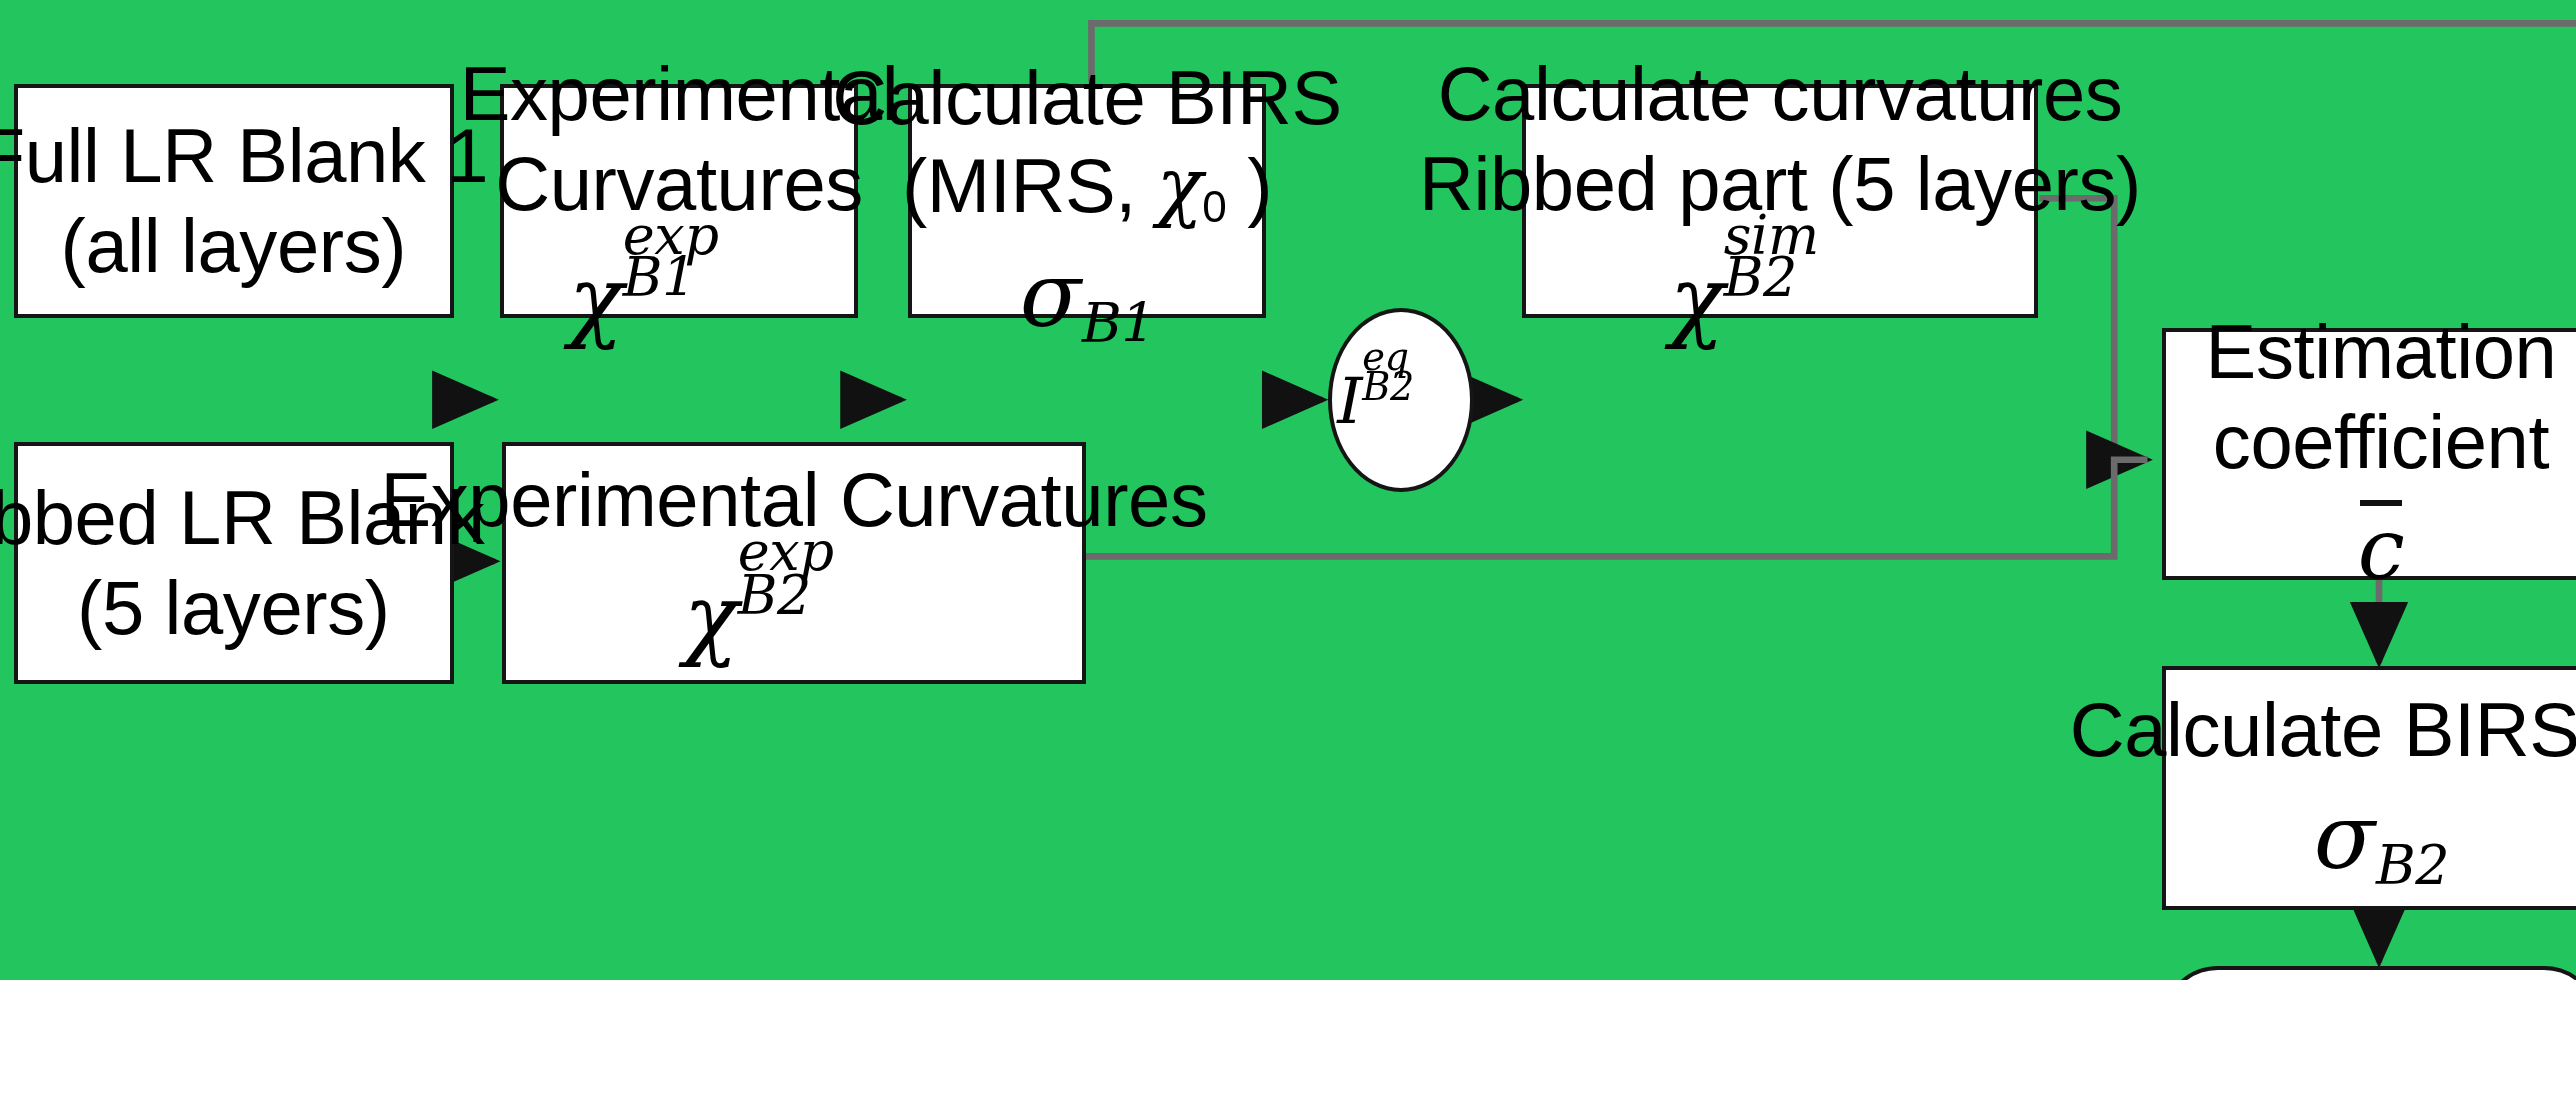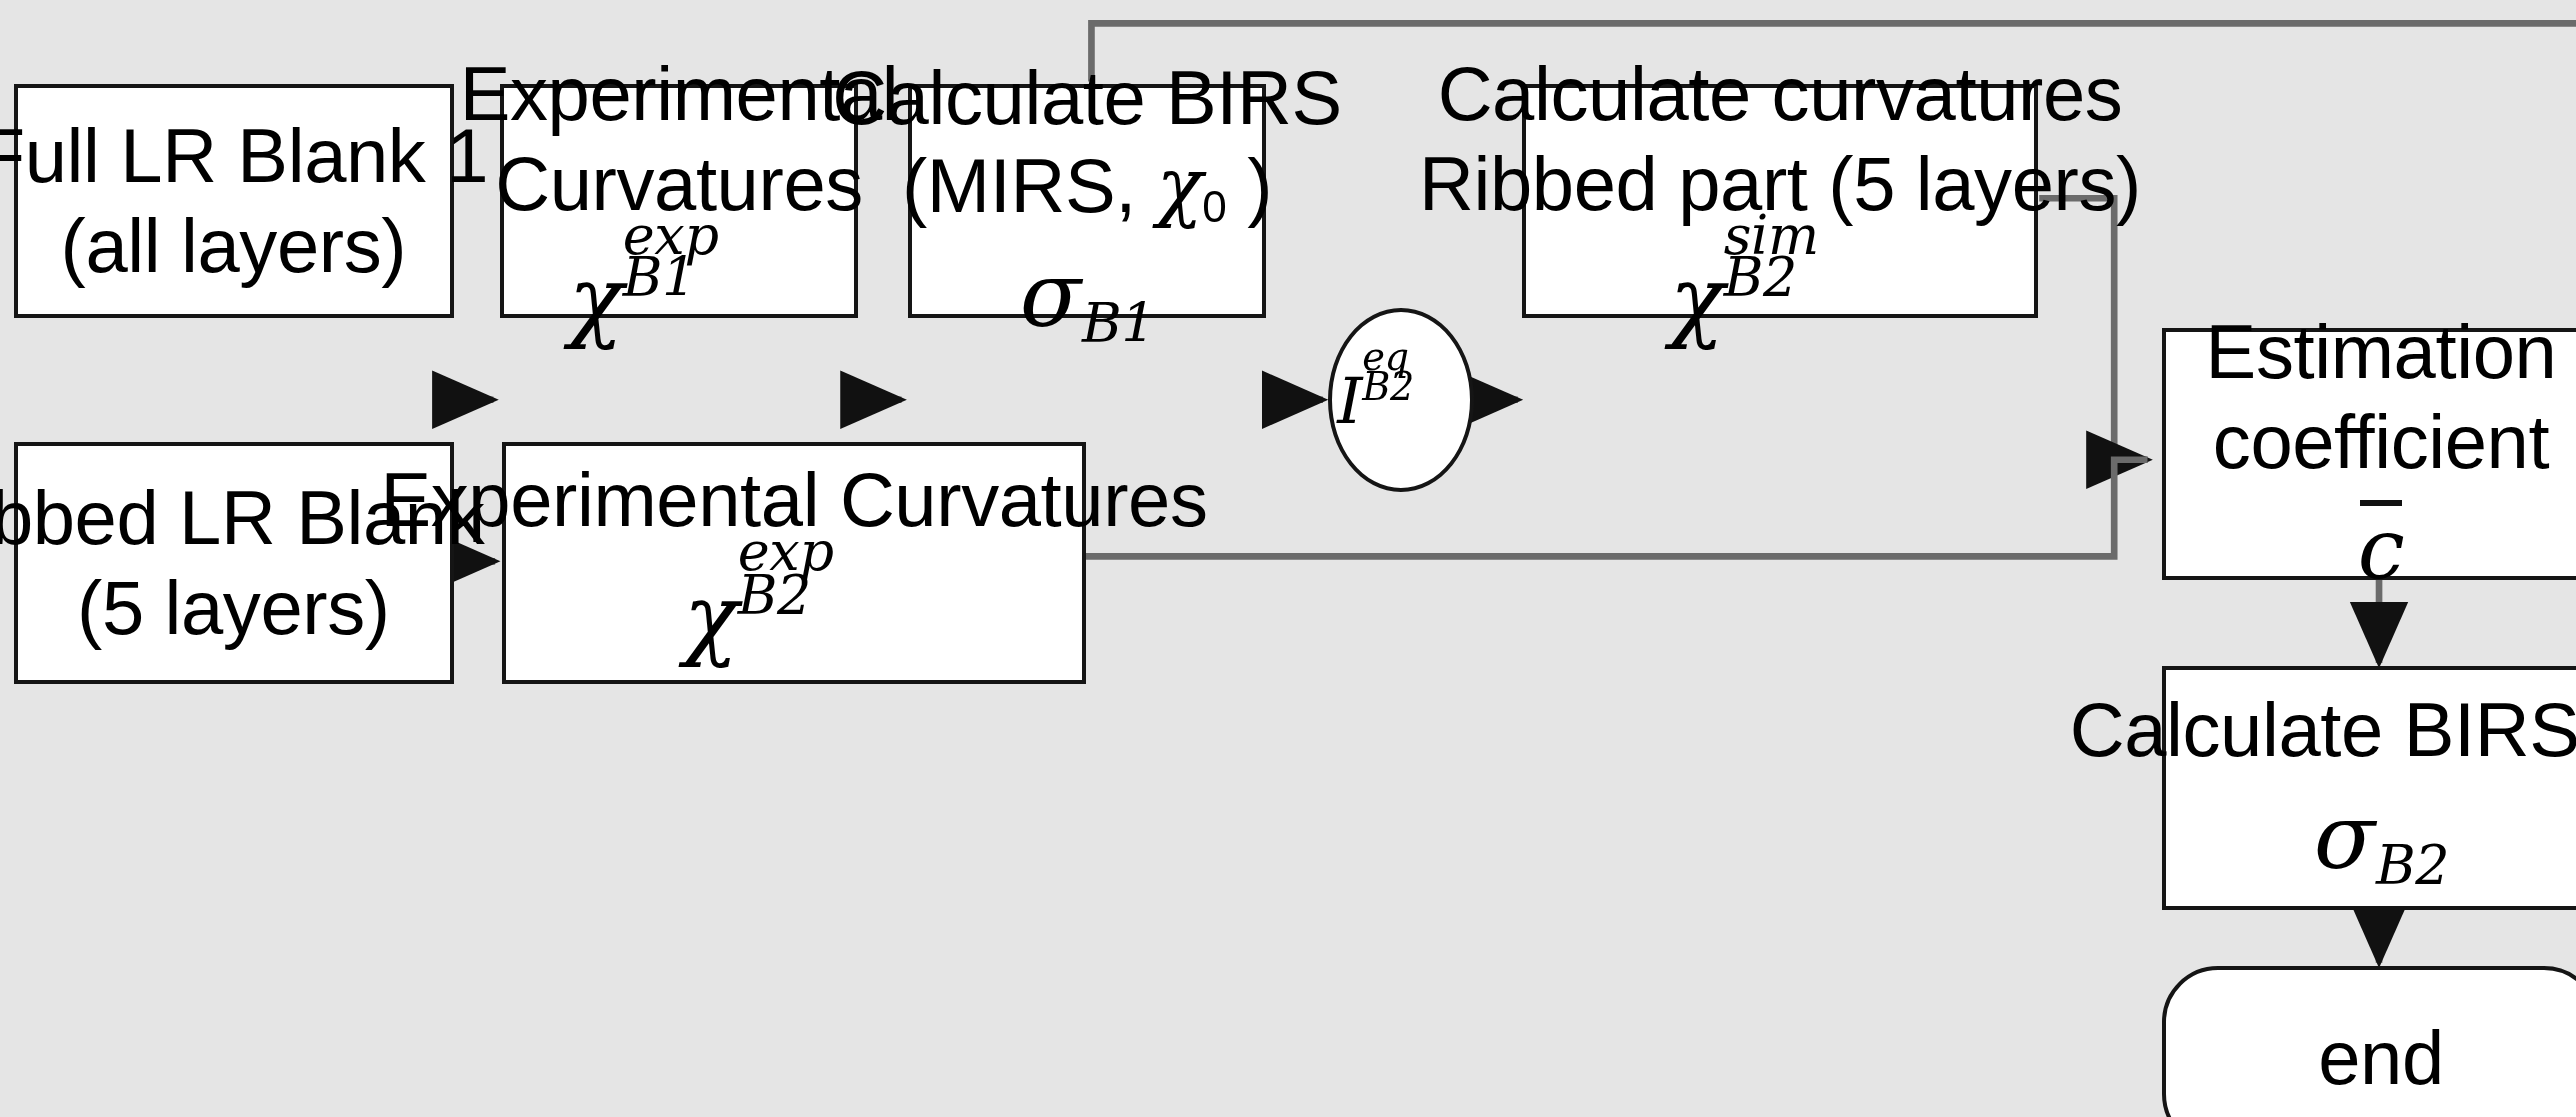--- a/index.html
+++ b/index.html
@@ -8,22 +8,22 @@
     padding: 0;
     background: #ffffff;
   }
   body {
     font-family: "Liberation Sans", sans-serif;
     color: #000000;
   }
   #canvas {
     position: relative;
     width: 2576px;
-    height: 1117px;
-    background: #e5e5e5;
+    height: 980px;
+    background: #22c55e;
     overflow: hidden;
   }
   
   .node {
     position: absolute;
     box-sizing: border-box;
     background: #ffffff;
     border: 2.5px solid #151515;
     display: flex;
     flex-direction: column;

